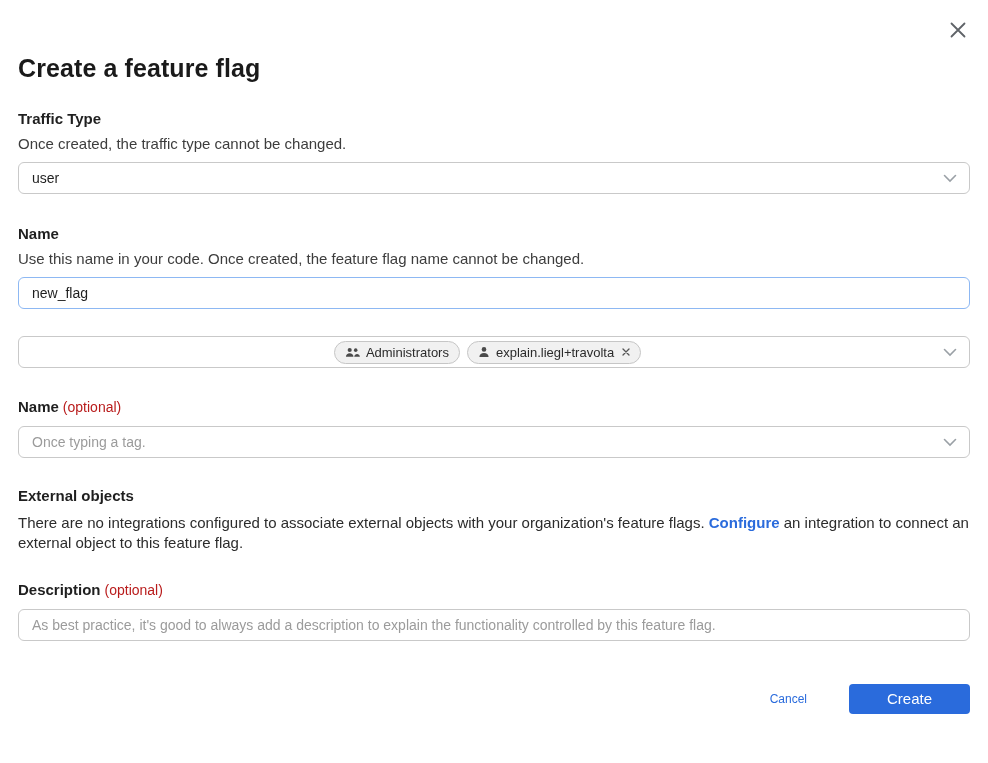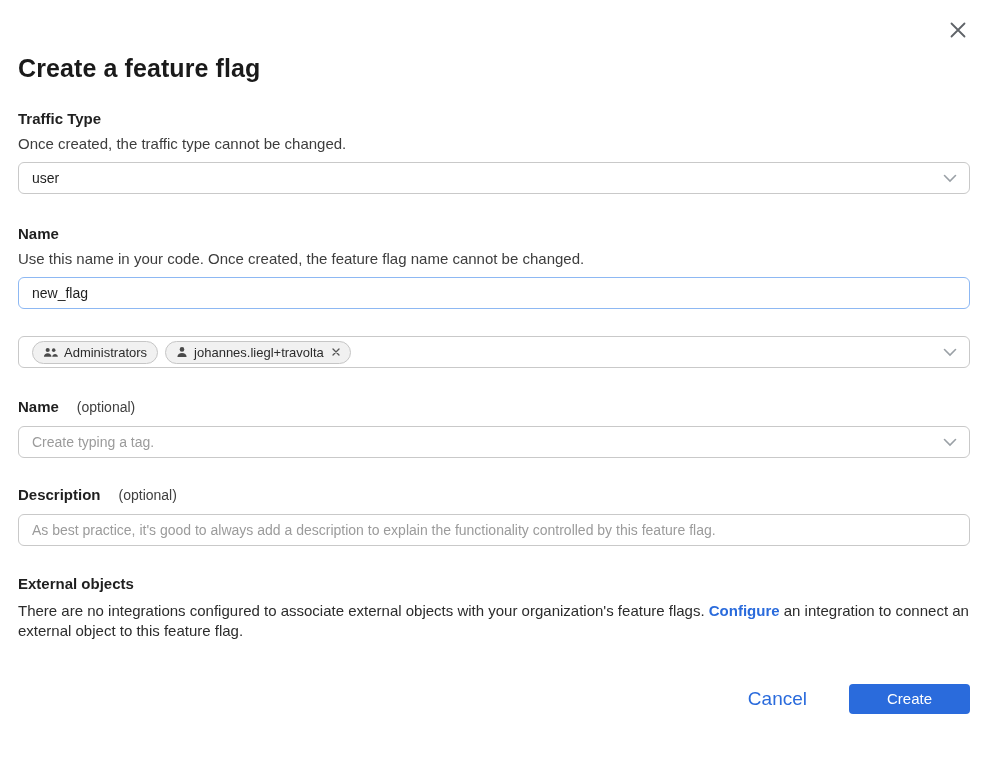--- a/index.html
+++ b/index.html
@@ -40,22 +40,22 @@
     letter-spacing: 0.1px;
   }
   .field-label {
     font-size: 15px;
     font-weight: 700;
     color: #1f1f1f;
   }
   .optional {
     font-size: 14px;
     font-weight: 400;
-    color: #404040;
-    margin-left: 18px;
+    color: #b91c1c;
+    margin-left: 4px;
   }
   .helper {
     margin-top: 8px;
     font-size: 15px;
     color: #3d3d3d;
   }
   .section { margin-top: 27px; }
   .section-first { margin-top: 31px; }
 
   .text-input {
@@ -89,20 +89,21 @@
   }
   .select-value { font-size: 14px; color: #1f1f1f; }
   .select-placeholder { font-size: 14px; color: #9b9b9b; }
 
   .chips-area {
     display: flex;
     align-items: center;
     gap: 7px;
     flex: 1;
     padding: 0;
+    justify-content: center;
   }
   .chip {
     display: inline-flex;
     align-items: center;
     gap: 6px;
     height: 23px;
     padding: 0 10px;
     background: #f1f1f1;
     border: 1px solid #c6c6c6;
     border-radius: 999px;
@@ -137,21 +138,21 @@
     margin-top: 43px;
     display: flex;
     align-items: center;
     justify-content: flex-end;
     gap: 42px;
   }
   .cancel-link {
     background: none;
     border: none;
     padding: 0;
-    font-size: 19px;
+    font-size: 12px;
     color: #2a6bdc;
     cursor: pointer;
     font-family: "Liberation Sans", "DejaVu Sans", sans-serif;
   }
   .create-btn {
     width: 121px;
     height: 30px;
     background: #2a6bdc;
     color: #ffffff;
     border: none;
@@ -209,60 +210,60 @@
           </span>
           <span>Administrators</span>
         </span>
         <span class="chip">
           <span style="display:inline-flex;">
             <svg width="12" height="12" viewBox="0 0 12 12">
                 <circle cx="6" cy="3.4" r="2.3" fill="#4a4a4a"></circle>
                 <path d="M1.4 11c0-2.5 2-3.9 4.6-3.9s4.6 1.4 4.6 3.9z" fill="#4a4a4a"></path>
               </svg>
           </span>
-          <span>johannes.liegl+travolta</span>
+          <span>explain.liegl+travolta</span>
           <span class="chip-remove">
             <svg width="8" height="8" viewBox="0 0 8 8">
                 <path d="M1 1 L7 7 M7 1 L1 7" stroke="#555" stroke-width="1.3" stroke-linecap="round"></path>
               </svg>
           </span>
         </span>
       </div>
       <span style="display:inline-flex;">
         <svg width="14" height="9" viewBox="0 0 14 9">
             <path d="M1.5 1.5 L7 7 L12.5 1.5" stroke="#9aa0a6" stroke-width="1.6" fill="none" stroke-linecap="round"></path>
           </svg>
       </span>
     </div>
   </div>
 
   <div class="section" style="margin-top:30px;">
     <div>
       <span class="field-label">Name</span><span class="optional">(optional)</span>
     </div>
     <div class="select-box">
-      <span class="select-placeholder">Create typing a tag.</span>
+      <span class="select-placeholder">Once typing a tag.</span>
       <span style="display:inline-flex;">
         <svg width="14" height="9" viewBox="0 0 14 9">
             <path d="M1.5 1.5 L7 7 L12.5 1.5" stroke="#9aa0a6" stroke-width="1.6" fill="none" stroke-linecap="round"></path>
           </svg>
       </span>
     </div>
   </div>
 
+  <div class="section" style="margin-top:29px;">
+    <div class="field-label">External objects</div>
+    <div class="external-text"><span>There are no integrations configured to associate external objects with your organization's feature flags. </span><a class="inline-link">Configure</a><span> an integration to connect an external object to this feature flag.</span></div>
+  </div>
+
   <div class="section" style="margin-top:28px;">
     <div>
       <span class="field-label">Description</span><span class="optional">(optional)</span>
     </div>
     <input class="text-input" type="text" placeholder="As best practice, it's good to always add a description to explain the functionality controlled by this feature flag." style="">
   </div>
 
-  <div class="section" style="margin-top:29px;">
-    <div class="field-label">External objects</div>
-    <div class="external-text"><span>There are no integrations configured to associate external objects with your organization's feature flags. </span><a class="inline-link">Configure</a><span> an integration to connect an external object to this feature flag.</span></div>
-  </div>
-
   <div class="footer">
     <button class="cancel-link">Cancel</button>
     <button class="create-btn">Create</button>
   </div>
 
 </div>
 
 </body></html>

